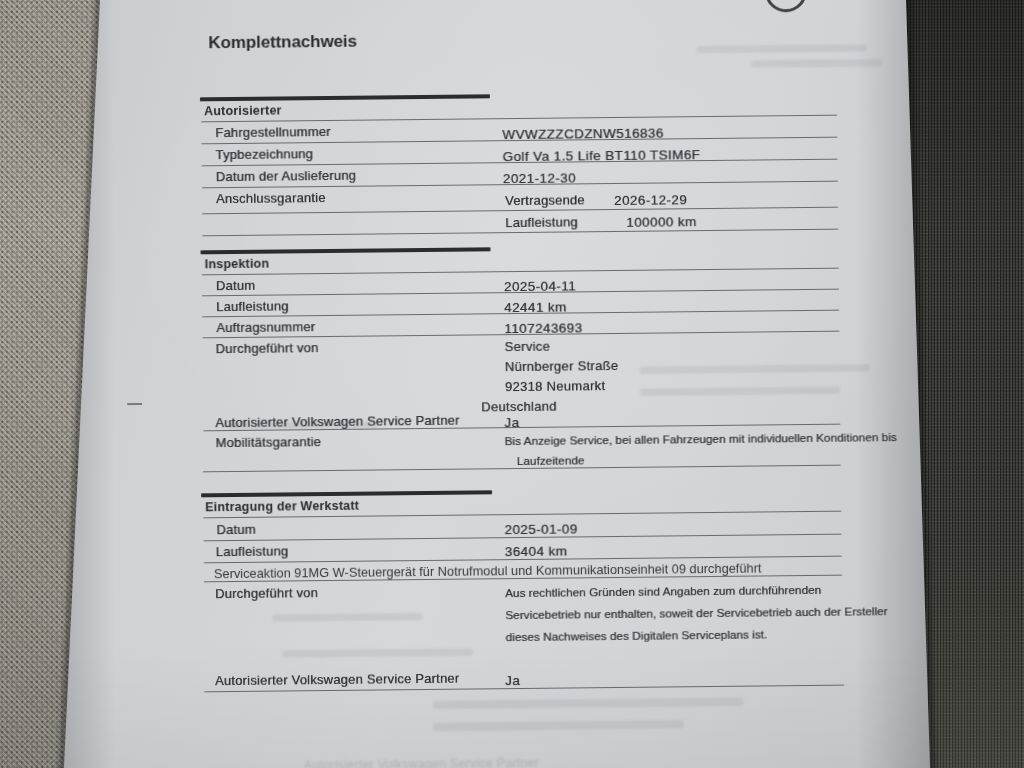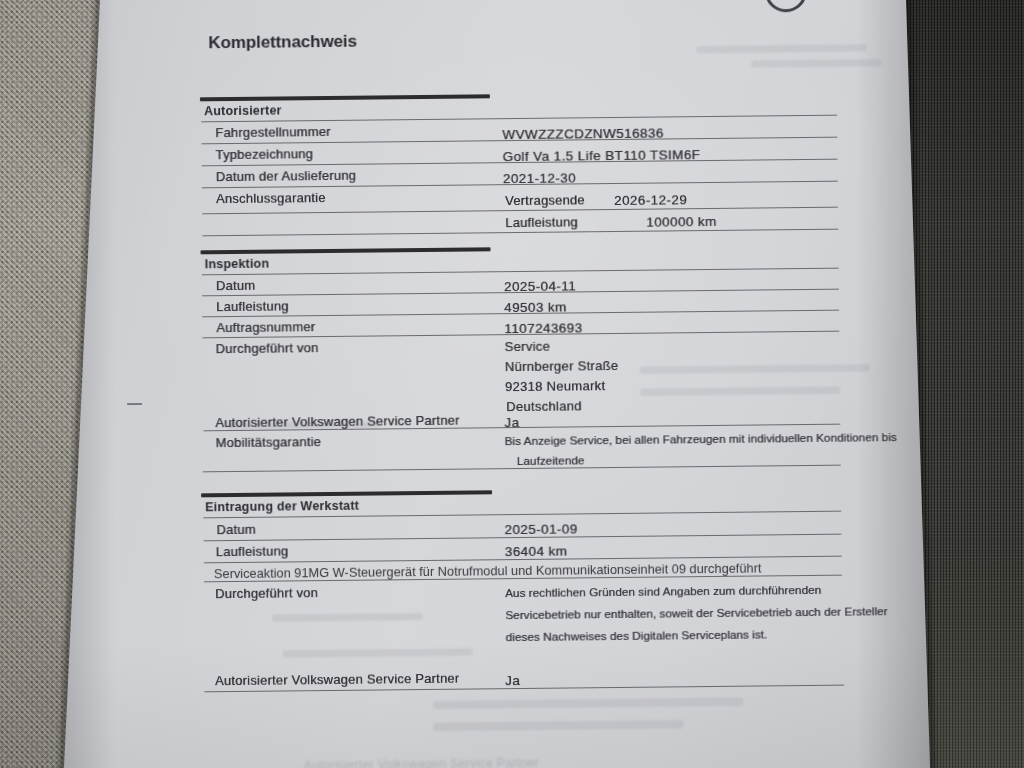--- a/index.html
+++ b/index.html
@@ -98,44 +98,44 @@
 
       <div class="lbl" style="left:218px;top:166px">Datum der Auslieferung</div>
       <div class="val" style="left:505px;top:171px">2021-12-30</div>
       <div class="hline" style="left:204px;top:184px;width:636px"></div>
 
       <div class="lbl" style="left:218px;top:188px">Anschlussgarantie</div>
       <div class="lbl" style="left:507px;top:193px">Vertragsende</div>
       <div class="val" style="left:616px;top:194px">2026-12-29</div>
       <div class="hline" style="left:204px;top:210px;width:636px"></div>
       <div class="lbl" style="left:507px;top:215px">Laufleistung</div>
-      <div class="val" style="left:648px;top:216px">100000 km</div>
+      <div class="val" style="left:628px;top:216px">100000 km</div>
       <div class="hline" style="left:204px;top:232px;width:636px"></div>
 
       <div class="bar" style="left:202px;top:247px;width:290px"></div>
       <div class="heading" style="left:206px;top:254px">Inspektion</div>
       <div class="hline" style="left:203px;top:271px;width:637px"></div>
 
       <div class="lbl" style="left:217px;top:275px">Datum</div>
       <div class="val" style="left:505px;top:279px">2025-04-11</div>
       <div class="hline" style="left:203px;top:292px;width:637px"></div>
 
       <div class="lbl" style="left:217px;top:296px">Laufleistung</div>
-      <div class="val" style="left:505px;top:300px">49503 km</div>
+      <div class="val" style="left:505px;top:300px">42441 km</div>
       <div class="hline" style="left:203px;top:313px;width:637px"></div>
 
       <div class="lbl" style="left:217px;top:317px">Auftragsnummer</div>
       <div class="val" style="left:505px;top:321px">1107243693</div>
       <div class="hline" style="left:203px;top:334px;width:637px"></div>
 
       <div class="lbl" style="left:216px;top:338px">Durchgeführt von</div>
       <div class="addr" style="left:505px;top:339px">Service</div>
       <div class="addr" style="left:505px;top:359px">Nürnberger Straße</div>
       <div class="addr" style="left:505px;top:379px">92318 Neumarkt</div>
-      <div class="addr" style="left:506px;top:399px">Deutschland</div>
+      <div class="addr" style="left:481px;top:399px">Deutschland</div>
 
       <div class="lbl" style="left:215px;top:412px">Autorisierter Volkswagen Service Partner</div>
       <div class="val" style="left:504px;top:415px">Ja</div>
       <div class="hline" style="left:203px;top:427px;width:637px"></div>
 
       <div class="lbl" style="left:215px;top:432px">Mobilitätsgarantie</div>
       <div class="para" style="left:504px;top:434px">Bis Anzeige Service, bei allen Fahrzeugen mit individuellen Konditionen bis</div>
       <div class="para" style="left:516px;top:454px">Laufzeitende</div>
       <div class="hline" style="left:202px;top:468px;width:638px"></div>
 

